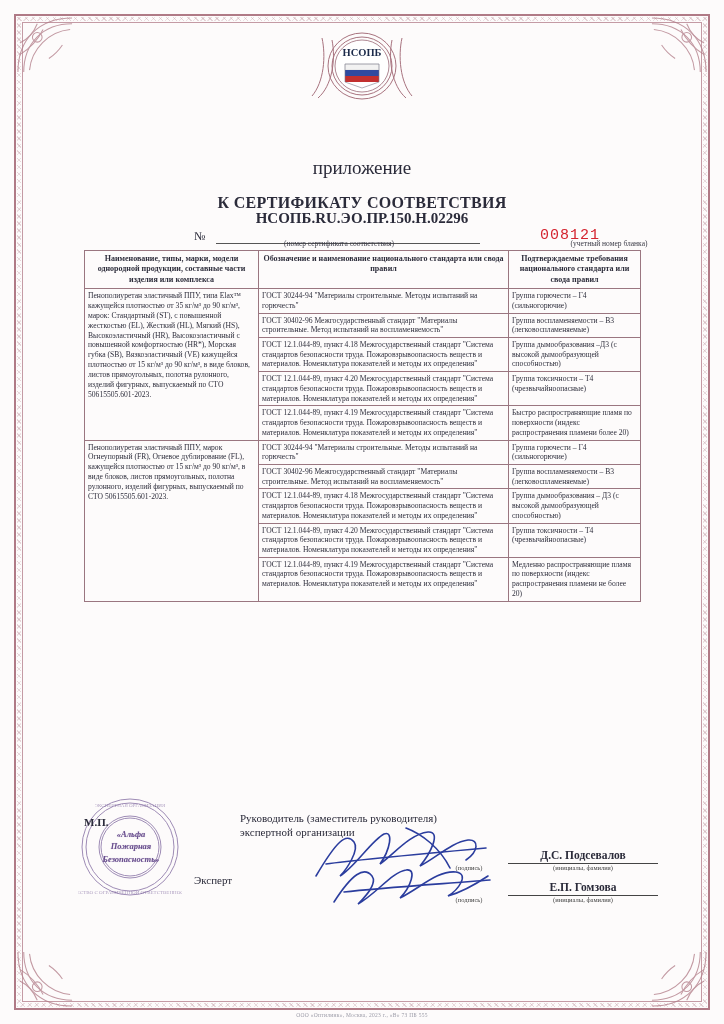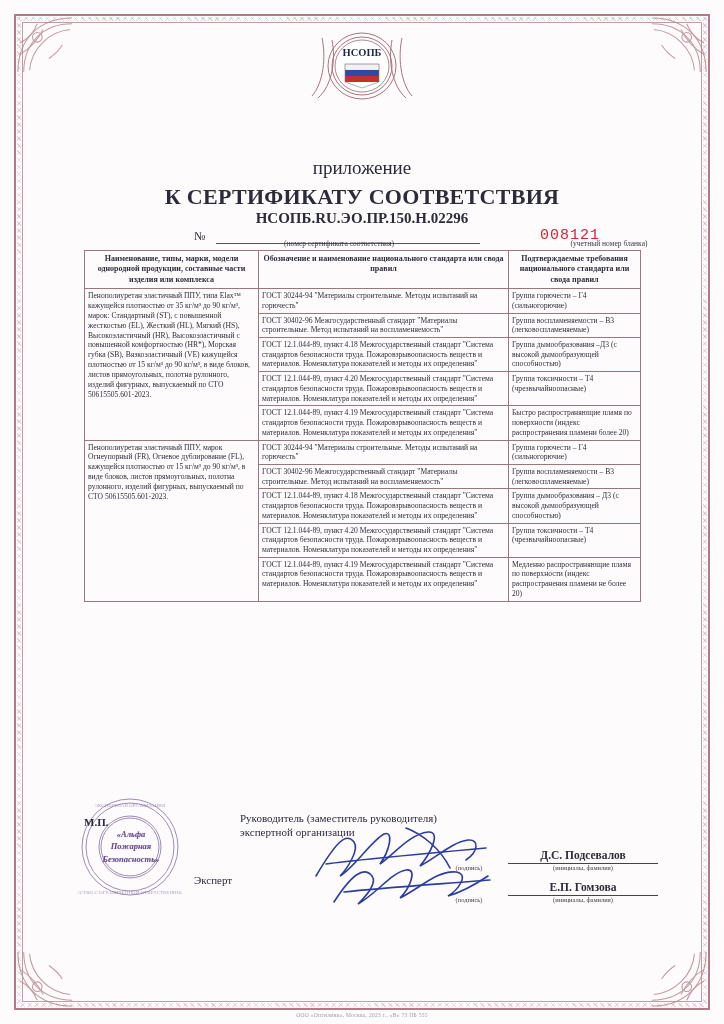--- a/index.html
+++ b/index.html
@@ -92,22 +92,22 @@
     top: 129px;
     font-size: 12.5px;
     font-weight: bold;
   }
   .h-pril {
     top: 157px;
     font-size: 19px;
     font-weight: normal;
   }
   .h-cert {
-    top: 184px;
-    font-size: 22px;
+    top: 194px;
+    font-size: 16px;
     font-weight: bold;
     letter-spacing: .3px;
   }
   .h-num {
     top: 210px;
     font-size: 15px;
     font-weight: bold;
   }
 
   .numrow {

